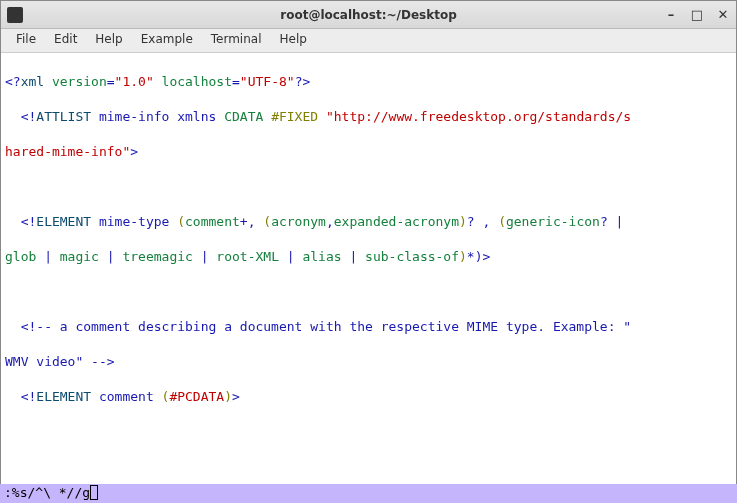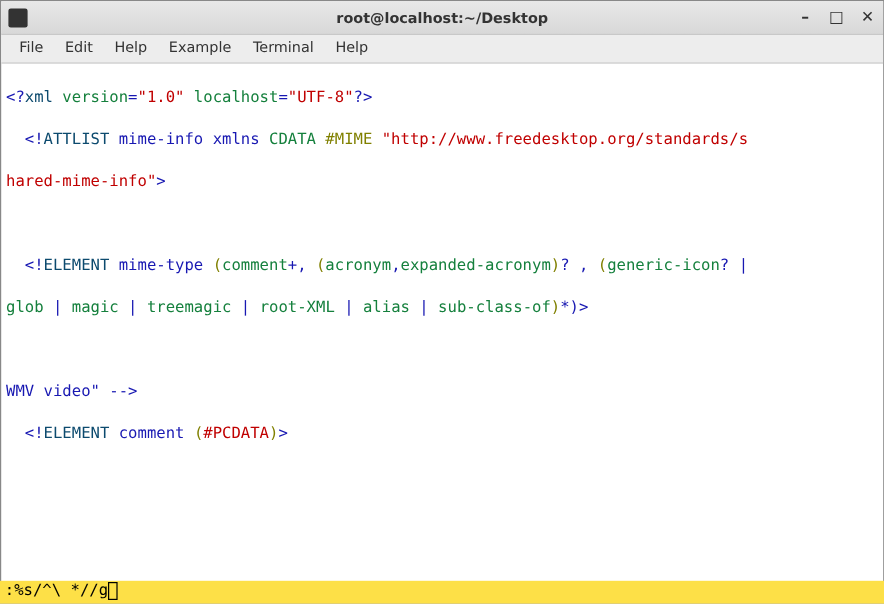--- a/index.html
+++ b/index.html
@@ -83,21 +83,21 @@
 .green { color: #15803d; }
 .teal { color: #0c4a6e; }
 .red { color: #c00000; }
 .brown { color: #808000; }
 .commandbar {
   position: absolute;
   bottom: 0; left: 0; right: 0;
   padding: 0 4px 2px 4px;
   font-size: 13px;
   line-height: 17px;
-  background: #fde047;
+  background: #c4b5fd;
 }
 .cursor {
   display: inline-block;
   width: 8px; height: 15px;
   border: 1px solid #000;
   vertical-align: text-bottom;
   margin-left: 0px;
 }
 </style>
 </head>
@@ -117,26 +117,27 @@
   <span class="menuitem">File</span>
   <span class="menuitem">Edit</span>
   <span class="menuitem">Help</span>
   <span class="menuitem">Example</span>
   <span class="menuitem">Terminal</span>
   <span class="menuitem">Help</span>
 </div>
 
 <div class="terminal">
 <span class="line"><span class="blue">&lt;?</span><span class="teal">xml</span><span class="green"> version</span><span class="blue">=</span><span class="red">"1.0"</span><span class="green"> localhost</span><span class="blue">=</span><span class="red">"UTF-8"</span><span class="blue">?&gt;</span></span>
-<span class="line"><span>  </span><span class="blue">&lt;!</span><span class="teal">ATTLIST</span><span class="blue"> mime-info xmlns </span><span class="green">CDATA</span><span class="brown"> #MIME</span><span class="red"> "http://www.freedesktop.org/standards/s</span></span>
+<span class="line"><span>  </span><span class="blue">&lt;!</span><span class="teal">ATTLIST</span><span class="blue"> mime-info xmlns </span><span class="green">CDATA</span><span class="brown"> #FIXED</span><span class="red"> "http://www.freedesktop.org/standards/s</span></span>
 <span class="line"><span class="red">hared-mime-info"</span><span class="blue">&gt;</span></span>
 <span class="line"></span>
 <span class="line"><span>  </span><span class="blue">&lt;!</span><span class="teal">ELEMENT</span><span class="blue"> mime-type </span><span class="brown">(</span><span class="green">comment</span><span class="blue">+, </span><span class="brown">(</span><span class="green">acronym</span><span class="blue">,</span><span class="green">expanded-acronym</span><span class="brown">)</span><span class="blue">? , </span><span class="brown">(</span><span class="green">generic-icon</span><span class="blue">? |</span></span>
 <span class="line"><span class="green">glob</span><span class="blue"> | </span><span class="green">magic</span><span class="blue"> | </span><span class="green">treemagic</span><span class="blue"> | </span><span class="green">root-XML</span><span class="blue"> | </span><span class="green">alias</span><span class="blue"> | </span><span class="green">sub-class-of</span><span class="brown">)</span><span class="blue">*)&gt;</span></span>
 <span class="line"></span>
+<span class="line"><span>  </span><span class="blue">&lt;!-- </span><span class="blue">a comment describing a document with the respective MIME type. Example: "</span></span>
 <span class="line"><span class="blue">WMV video"</span><span class="blue"> --&gt;</span></span>
 <span class="line"><span>  </span><span class="blue">&lt;!</span><span class="teal">ELEMENT</span><span class="blue"> comment </span><span class="brown">(</span><span class="red">#PCDATA</span><span class="brown">)</span><span class="blue">&gt;</span></span>
 
 
 
 
 
 
 
 

